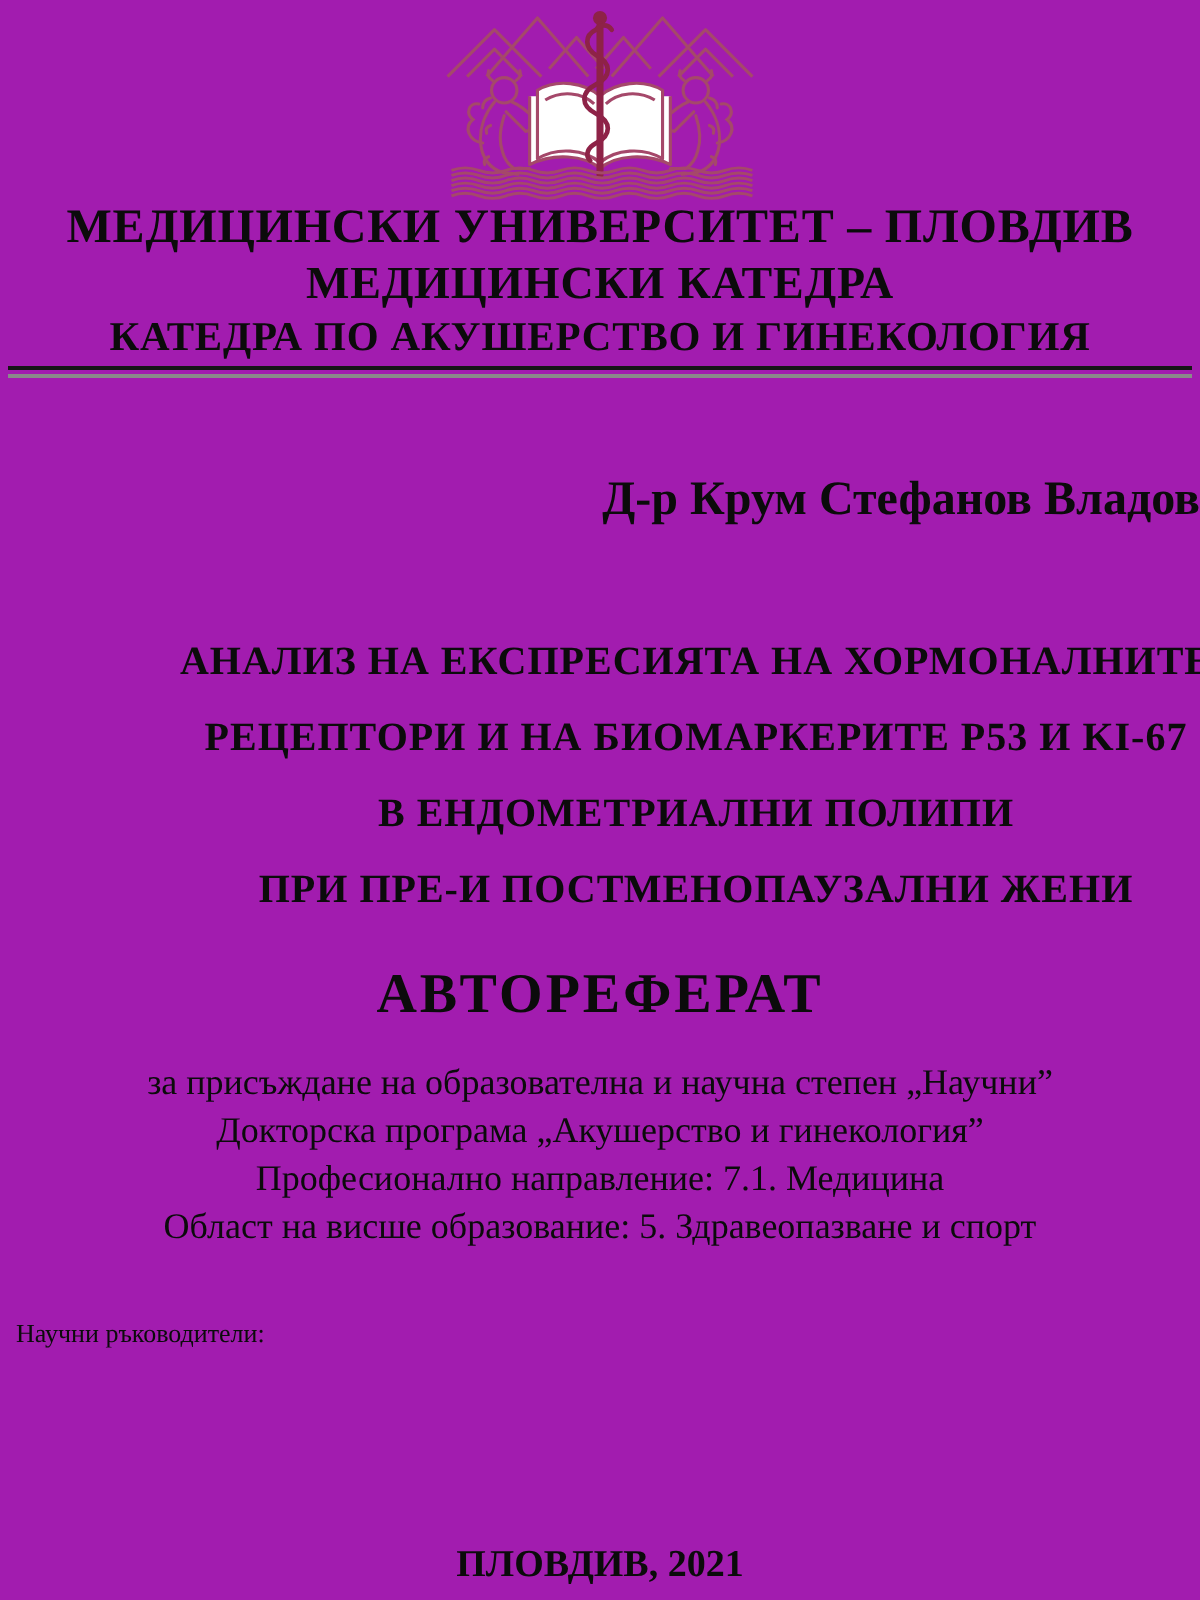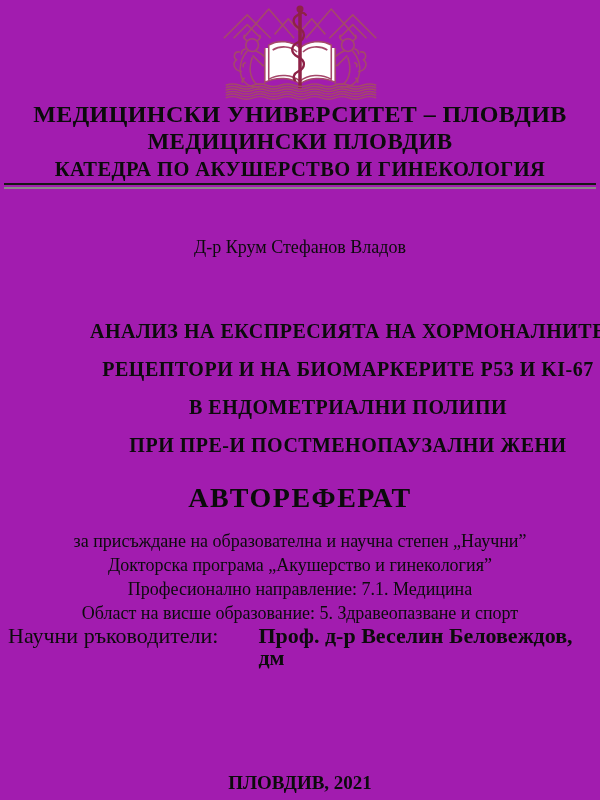--- a/index.html
+++ b/index.html
@@ -23,40 +23,40 @@
   .header .h1 { font-size:24px; line-height:28px; }
   .header .h2 { font-size:23px; line-height:28px; }
   .header .h3 { font-size:20.5px; line-height:27px; }
   .rule {
     position:absolute; top:183px; left:4px; right:4px; height:2px;
     border-top:2px solid #161616;
     border-bottom:2px solid #8a8a8a;
   }
   .author {
     position:absolute; top:237px; left:0; width:100%;
-    text-align:center; font-weight:normal; font-size:18px;
+    text-align:right; font-weight:bold; font-size:24px;
   }
   .title {
     position:absolute; top:312px; left:0; width:100%;
     text-align:center; font-weight:bold; font-size:20px;
     line-height:38px; letter-spacing:0.5px;padding-left:48px;
   }
   .doc-type {
     position:absolute; top:482px; left:0; width:100%;
     text-align:center; font-weight:bold; font-size:28px; letter-spacing:1.5px;
   }
   .degree {
     position:absolute; top:529px; left:0; width:100%;
     text-align:center; font-size:18px; line-height:24px;
   }
   .supervisors {
-    position:absolute; top:625px; left:8px;
+    position:absolute; top:656px; left:8px;
     display:grid; grid-template-columns:auto auto;
     column-gap:8px; row-gap:17px;
-    font-size:22px; line-height:22px; align-items:baseline;gap:40px;
+    font-size:13px; line-height:22px; align-items:baseline;gap:40px;
   }
   .supervisors .label { grid-column:1; grid-row:1; font-weight:normal; }
   .supervisors .name  { font-weight:bold; grid-column:2; }
   .footer {
     position:absolute; top:772px; left:0; width:100%;
     text-align:center; font-weight:bold; font-size:19px;
   }
 </style>
 </head>
 <body>
@@ -115,21 +115,21 @@
         <path d="M12 90.2 q7 -2.6 14 0 t14 0 t14 0 t14 0 t14 0 t14 0 t14 0 t14 0 t14 0 t14 0 t14 0"></path>
         <path d="M12 92.8 q7 -2.6 14 0 t14 0 t14 0 t14 0 t14 0 t14 0 t14 0 t14 0 t14 0 t14 0 t14 0"></path>
         <path d="M12 95.4 q7 -2.6 14 0 t14 0 t14 0 t14 0 t14 0 t14 0 t14 0 t14 0 t14 0 t14 0 t14 0"></path>
         <path d="M12 98 q7 -2.6 14 0 t14 0 t14 0 t14 0 t14 0 t14 0 t14 0 t14 0 t14 0 t14 0 t14 0"></path>
       </g>
     </svg>
   </div>
 
   <div class="header">
     <div class="h1">МЕДИЦИНСКИ УНИВЕРСИТЕТ – ПЛОВДИВ</div>
-    <div class="h2">МЕДИЦИНСКИ ПЛОВДИВ</div>
+    <div class="h2">МЕДИЦИНСКИ КАТЕДРА</div>
     <div class="h3">КАТЕДРА ПО АКУШЕРСТВО И ГИНЕКОЛОГИЯ</div>
   </div>
 
   <div class="rule"></div>
 
   <div class="author">Д-р Крум Стефанов Владов</div>
 
   <div class="title">
     <div>АНАЛИЗ НА ЕКСПРЕСИЯТА НА ХОРМОНАЛНИТЕ</div>
     <div>РЕЦЕПТОРИ И НА БИОМАРКЕРИТЕ P53 И KI-67</div>
@@ -141,18 +141,17 @@
 
   <div class="degree">
     <div>за присъждане на образователна и научна степен „Научни”</div>
     <div>Докторска програма „Акушерство и гинекология”</div>
     <div>Професионално направление: 7.1. Медицина</div>
     <div>Област на висше образование: 5. Здравеопазване и спорт</div>
   </div>
 
   <div class="supervisors">
     <span class="label">Научни ръководители:</span>
-    <span class="name">Проф. д-р Веселин Беловеждов, дм</span>
   </div>
 
   <div class="footer">ПЛОВДИВ, 2021</div>
 
 </div>
 
 </body></html>

